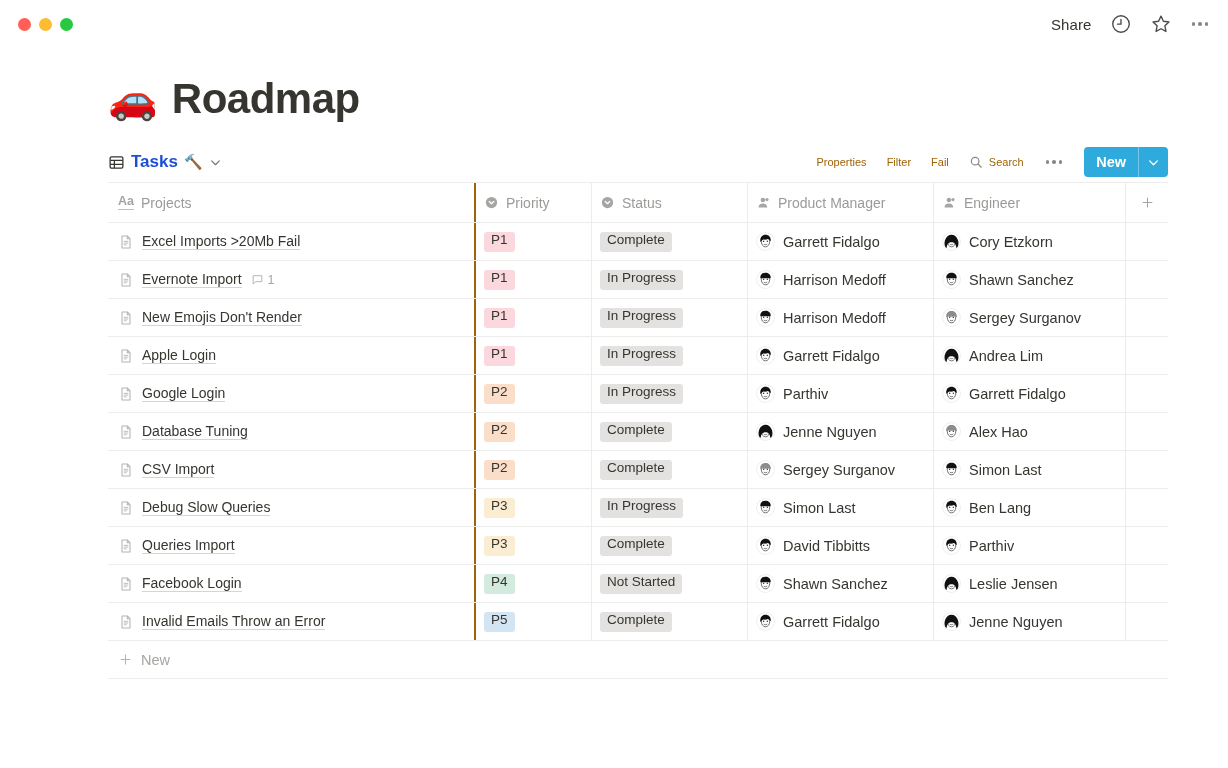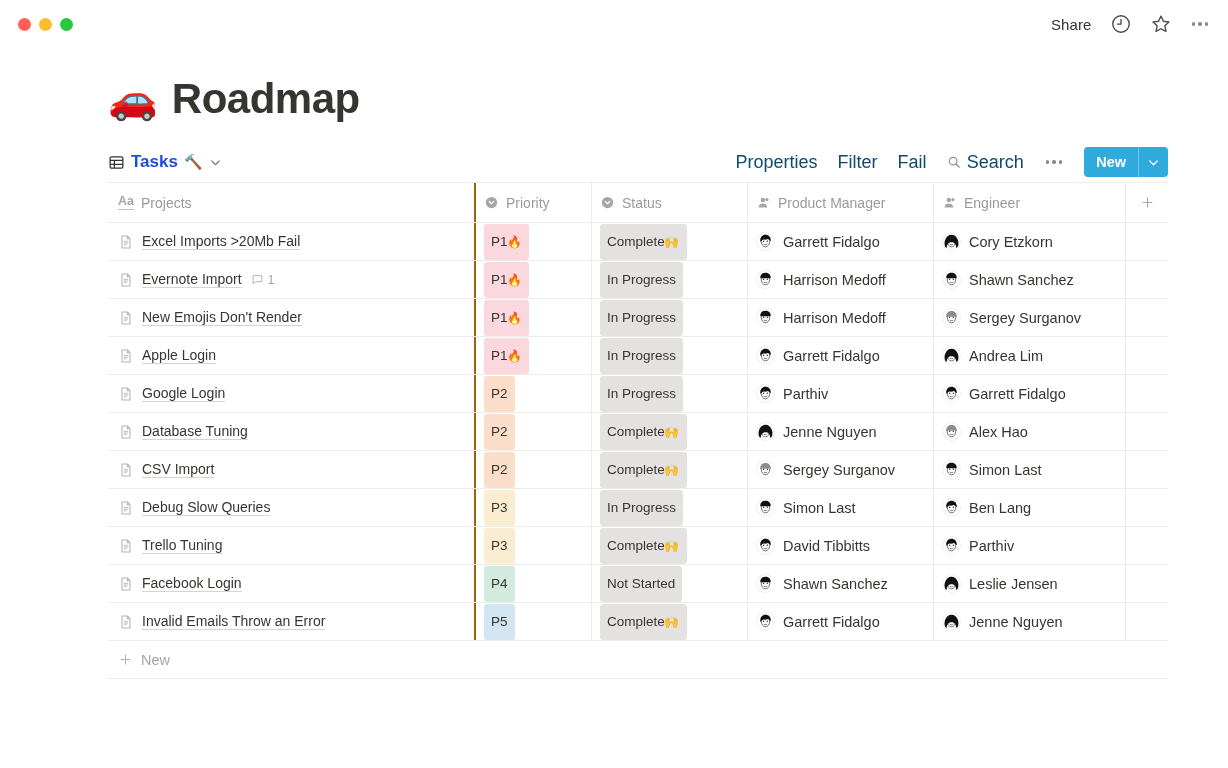--- a/index.html
+++ b/index.html
@@ -60,21 +60,21 @@
   .view-tab { display: flex; align-items: center; gap: 6px; cursor: pointer; }
   .view-tab .grid-ic { width: 17px; height: 17px; color: #37352f; display:block; }
   .view-tab .vname { font-size: 17px; font-weight: bold; color: #1d4ed8; }
   .view-tab .vemoji { font-size: 15px; }
   .chev { width: 13px; height: 13px; color: #7c7a76; display: block; }
 
   .toolbar-right {
     margin-left: auto; display: flex; align-items: center; gap: 20px;
   }
   .tb-item {
-    font-size: 18px; color: #0c4a6e; cursor: pointer;
+    font-size: 11px; color: #a16207; cursor: pointer;
     display: flex; align-items: center; gap: 6px;
   }
   .tb-item .sic { width: 14px; height: 14px; color: #8b8984; display:block; }
   .dots3 { display: flex; align-items: center; gap: 3px; padding: 0 2px; cursor: pointer; }
   .dots3 i { width: 3.5px; height: 3.5px; border-radius: 50%; background: #8b8984; display: block; }
   .new-btn {
     display: flex; align-items: stretch; height: 30px;
     border-radius: 4px; overflow: hidden; cursor: pointer;
     background: #2eaadc;
   }
@@ -110,23 +110,23 @@
   .proj-name {
     font-size: 14px; color: #37352f;
     border-bottom: 1px solid #d6d5d2;
     white-space: nowrap;
   }
   .cmt { display: flex; align-items: center; gap: 4px; margin-left: 9px; flex: none; }
   .cmt svg { width: 13px; height: 13px; color: #b4b4b1; display:block; }
   .cmt span { font-size: 12.5px; color: #a5a5a2; }
 
   .tag {
-    display: inline-flex; align-items: center; gap: 0;
-    height: 36px; padding: 0 7px; border-radius: 3px;
-    font-size: 13.5px; color: #37352f; white-space: nowrap;
+    display: inline-flex; align-items: center; gap: 16px;
+    height: 20px; padding: 0 7px; border-radius: 3px;
+    font-size: 13.5px; color: #37352f; white-space: nowrap; flex-direction: column;
   }
   .tag .em { font-size: 12px; }
 
   .person { display: flex; align-items: center; gap: 8px; overflow: hidden; }
   .person .nm { font-size: 14.5px; color: #37352f; white-space: nowrap; }
   .avatar { width: 19px; height: 19px; border-radius: 50%; flex: none; display: block; overflow: hidden; }
 
   .newrow { display: flex; align-items: center; height: 38px; border-bottom: 1px solid #ececeb; padding-left: 10px; }
   .newrow .p { width: 15px; height: 15px; color: #b4b4b1; margin-right: 8px; display:block; }
   .newrow .t { font-size: 14.5px; color: #a5a5a2; }
@@ -675,21 +675,21 @@
               </div>
               <div class="cell c-plus"></div>
             </div>
             <div class="row">
               <div class="cell c-proj">
                 <svg class="doc-ic" viewBox="0 0 24 24" fill="none" stroke="currentColor" stroke-width="1.6" stroke-linejoin="round">
                   <path d="M6 3h8l4 4v14H6z"></path>
                   <path d="M14 3v4h4"></path>
                   <path d="M8.6 11h6.8M8.6 13.6h6.8M8.6 16.2h4.6" stroke-width="1.3"></path>
                 </svg>
-                <span class="proj-name">Trello Tuning</span>
+                <span class="proj-name">Queries Import</span>
               </div>
               <div class="cell c-prio">
                 <span class="tag" style="background:#fbedd2">
                   <span>P3</span>
                 </span>
               </div>
               <div class="cell c-stat">
                 <span class="tag" style="background:#e3e2e0">
                   <span>Complete</span>
                   <span class="em">🙌</span>

